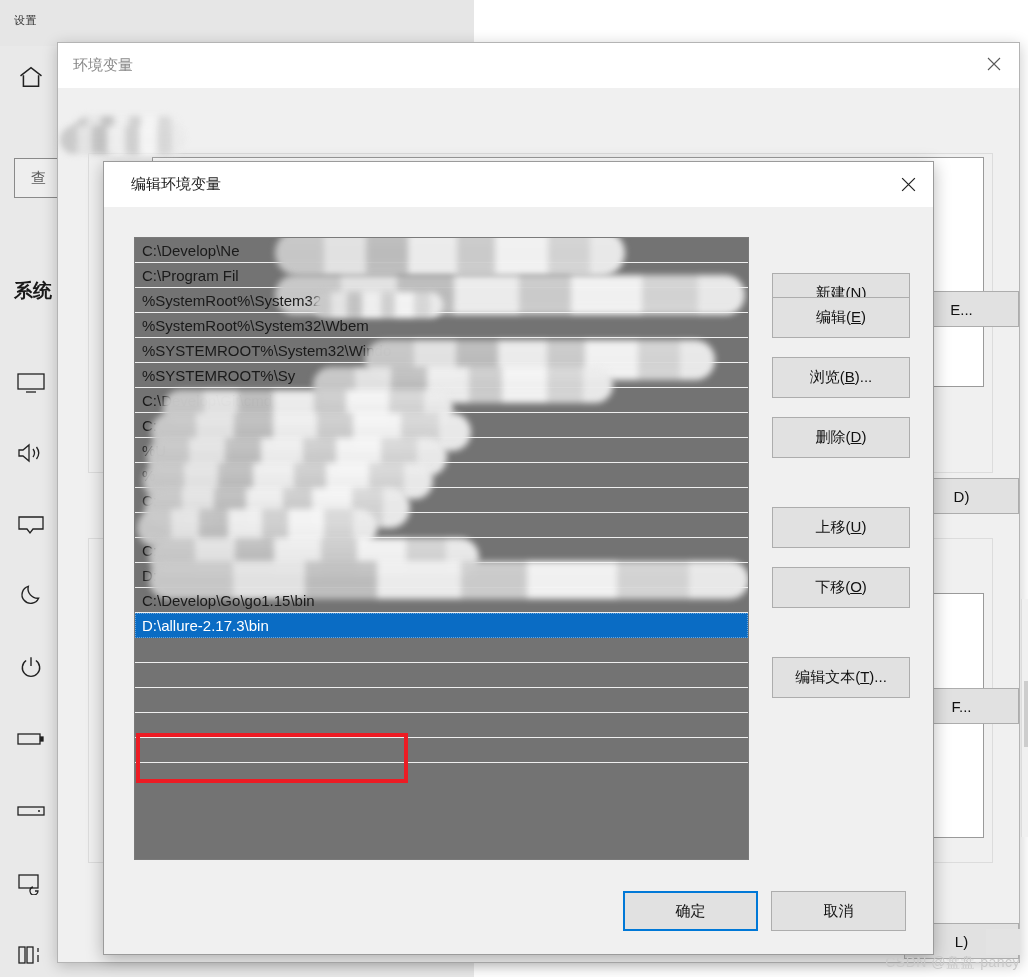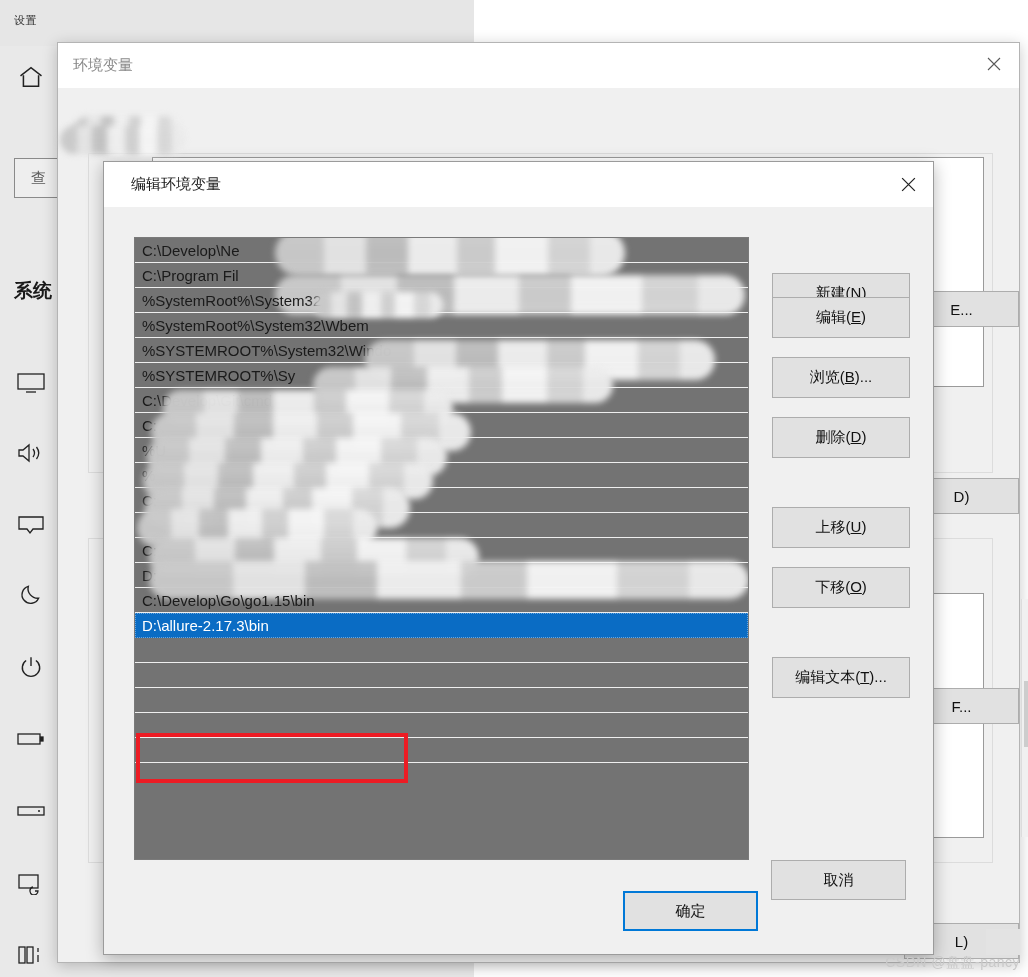--- a/index.html
+++ b/index.html
@@ -486,21 +486,21 @@
         <div class="sbtn" style="top: 330px;">
           <span>下移(<u>O</u>)</span>
         </div>
         <div class="sbtn" style="top: 420px;">
           <span>编辑文本(<u>T</u>)...</span>
         </div>
       </div>
 
     <div class="bottom-buttons">
       <div class="bbtn primary" style="left:519px; top:729px;">确定</div>
-      <div class="bbtn" style="left:667px; top:698px;">取消</div>
+      <div class="bbtn" style="left:667px; top:729px;">取消</div>
     </div>
   </div>
 
   <div class="annot-box"></div>
 
   <div class="wm-block"></div>
   <div class="watermark">CSDN @盘盘-pancy</div>
 
 <div class="mosaic" style="left: 72px; top: 116px; width: 110px; height: 36px;"></div>
     <div class="mosaic" style="left: 60px; top: 126px; width: 125px; height: 28px;"></div>

